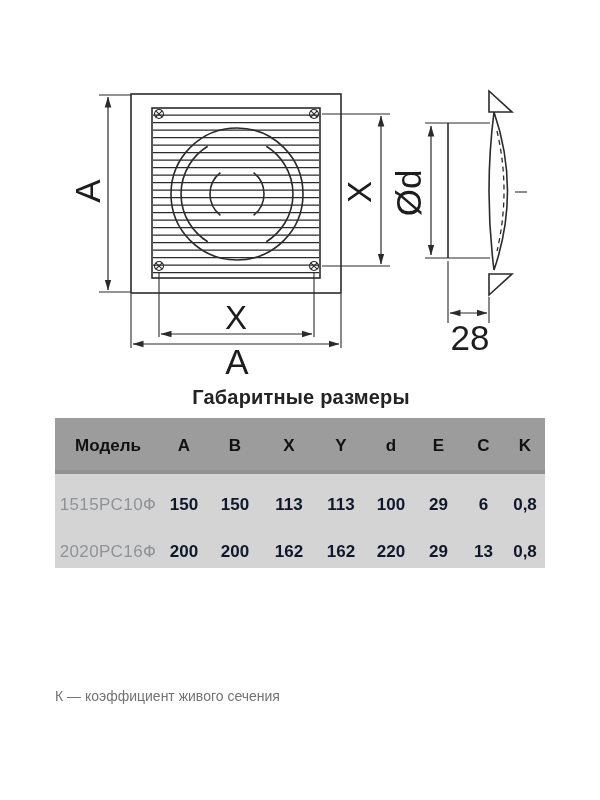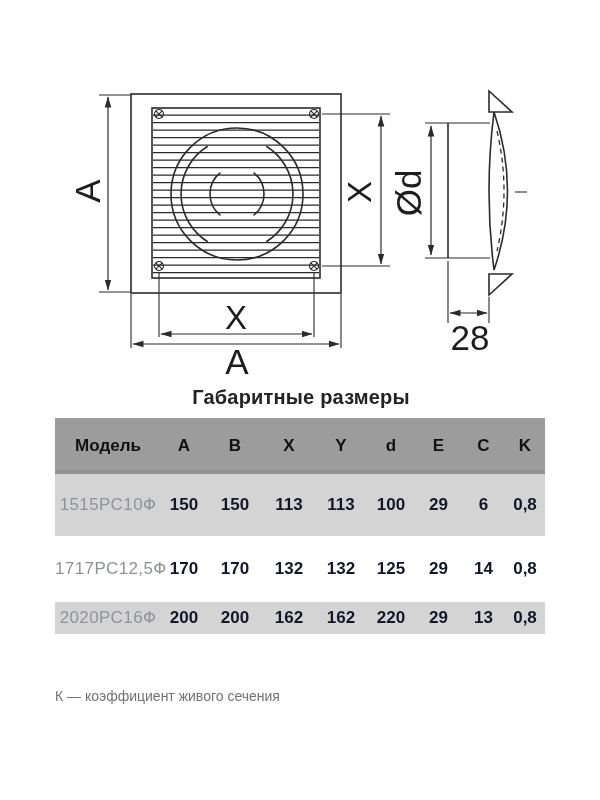--- a/index.html
+++ b/index.html
@@ -149,31 +149,20 @@
         <td class="model">1515РС10Ф</td>
         <td class="num">150</td>
         <td class="num">150</td>
         <td class="num">113</td>
         <td class="num">113</td>
         <td class="num">100</td>
         <td class="num">29</td>
         <td class="num">6</td>
         <td class="num">0,8</td>
       </tr>
-      <tr class="r2">
-        <td class="model">1717РС12,5Ф</td>
-        <td class="num">170</td>
-        <td class="num">170</td>
-        <td class="num">132</td>
-        <td class="num">132</td>
-        <td class="num">125</td>
-        <td class="num">29</td>
-        <td class="num">14</td>
-        <td class="num">0,8</td>
-      </tr>
       <tr class="r3 alt">
         <td class="model">2020РС16Ф</td>
         <td class="num">200</td>
         <td class="num">200</td>
         <td class="num">162</td>
         <td class="num">162</td>
         <td class="num">220</td>
         <td class="num">29</td>
         <td class="num">13</td>
         <td class="num">0,8</td>

